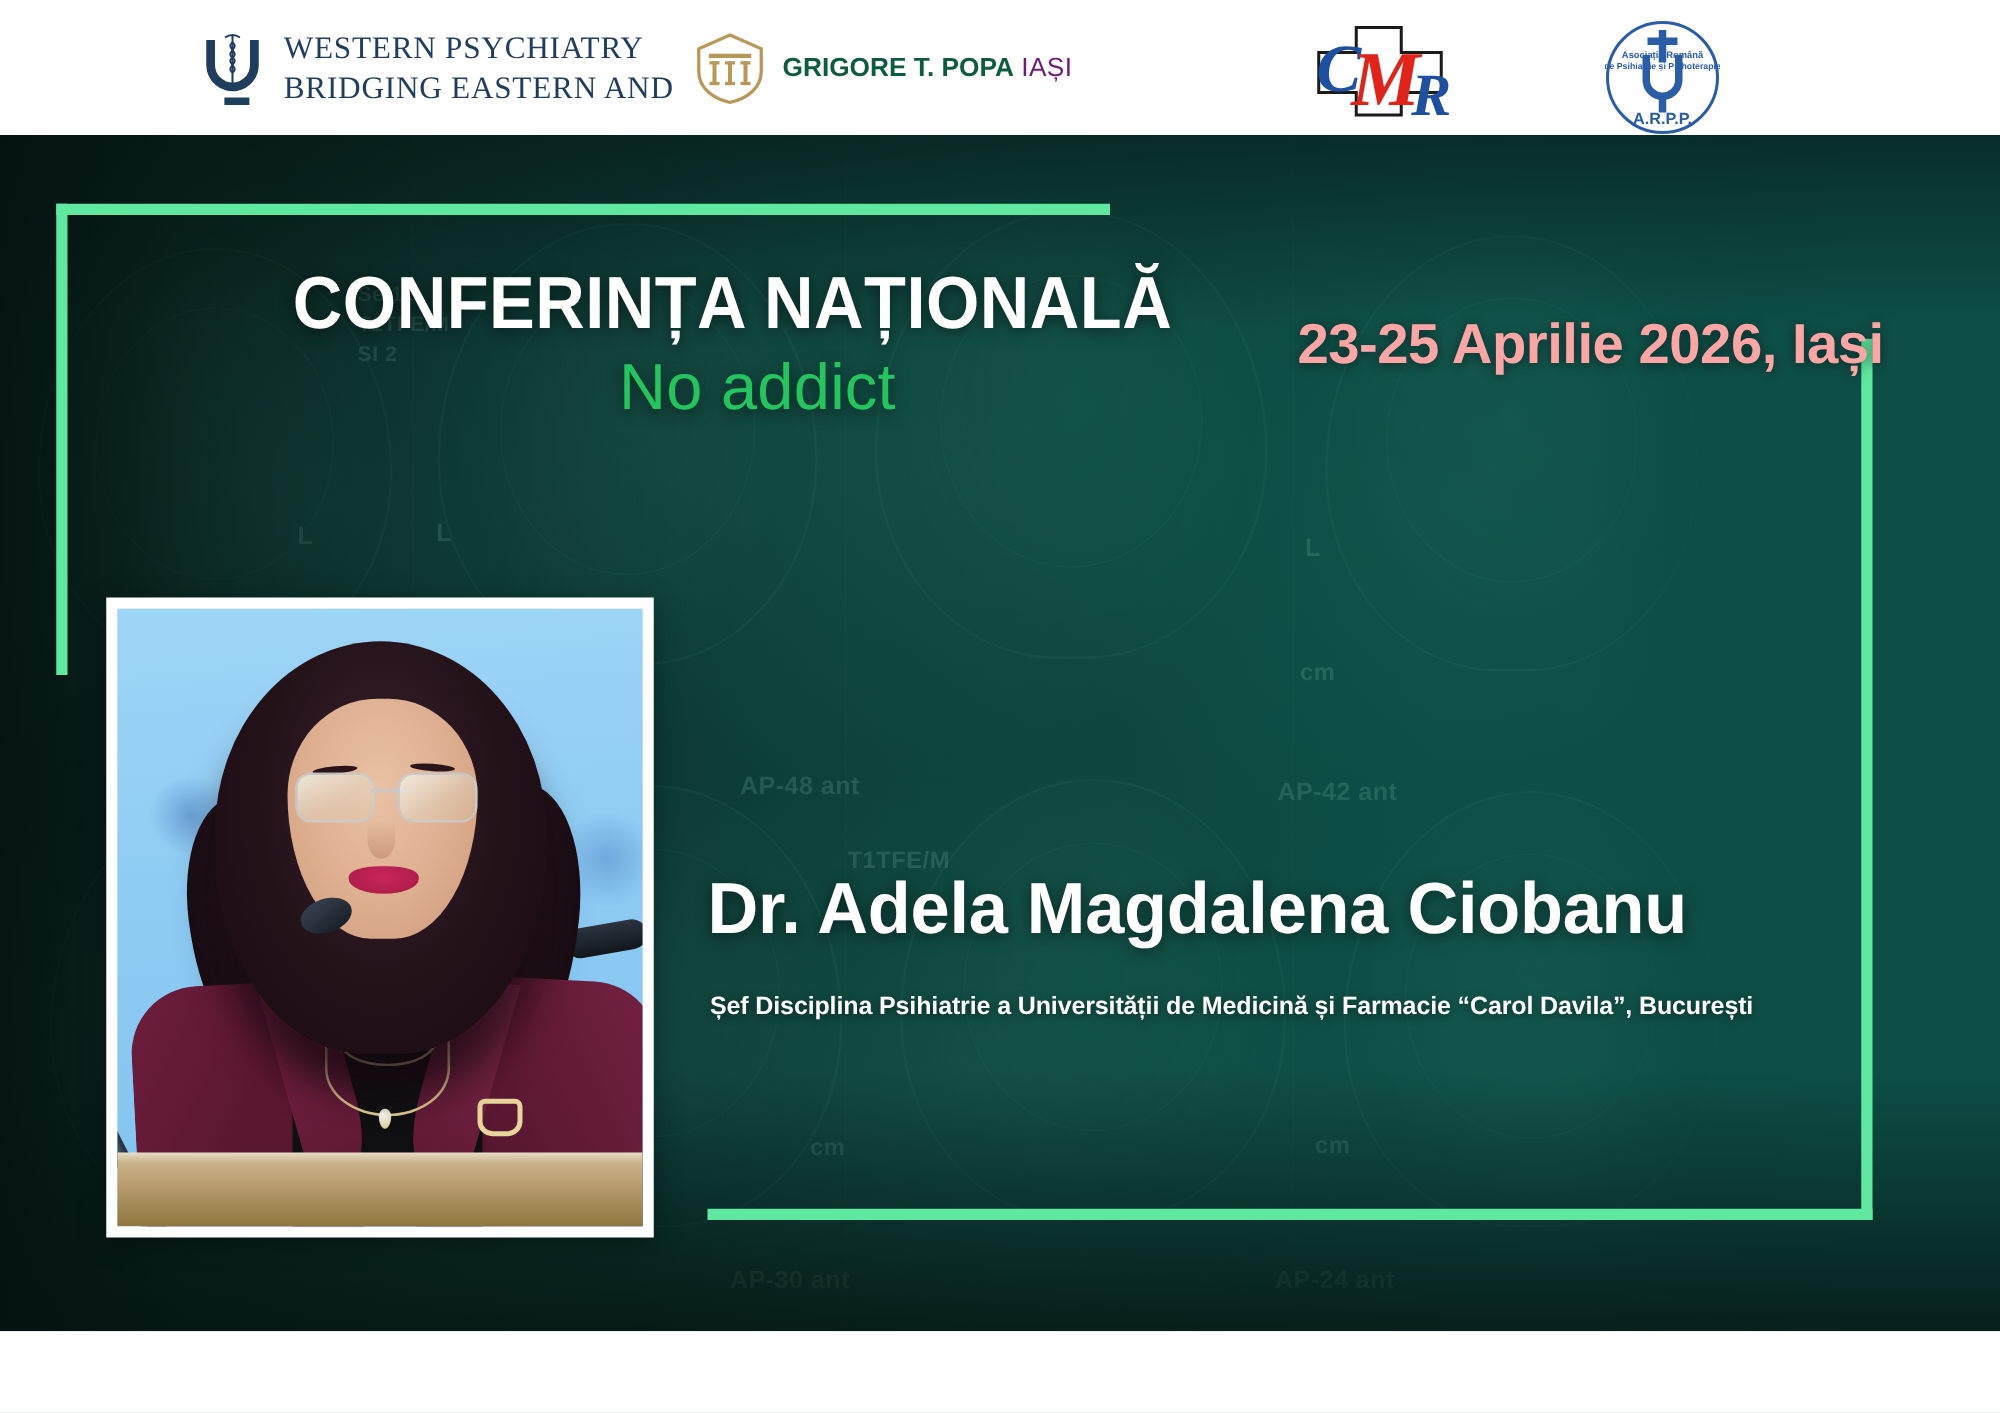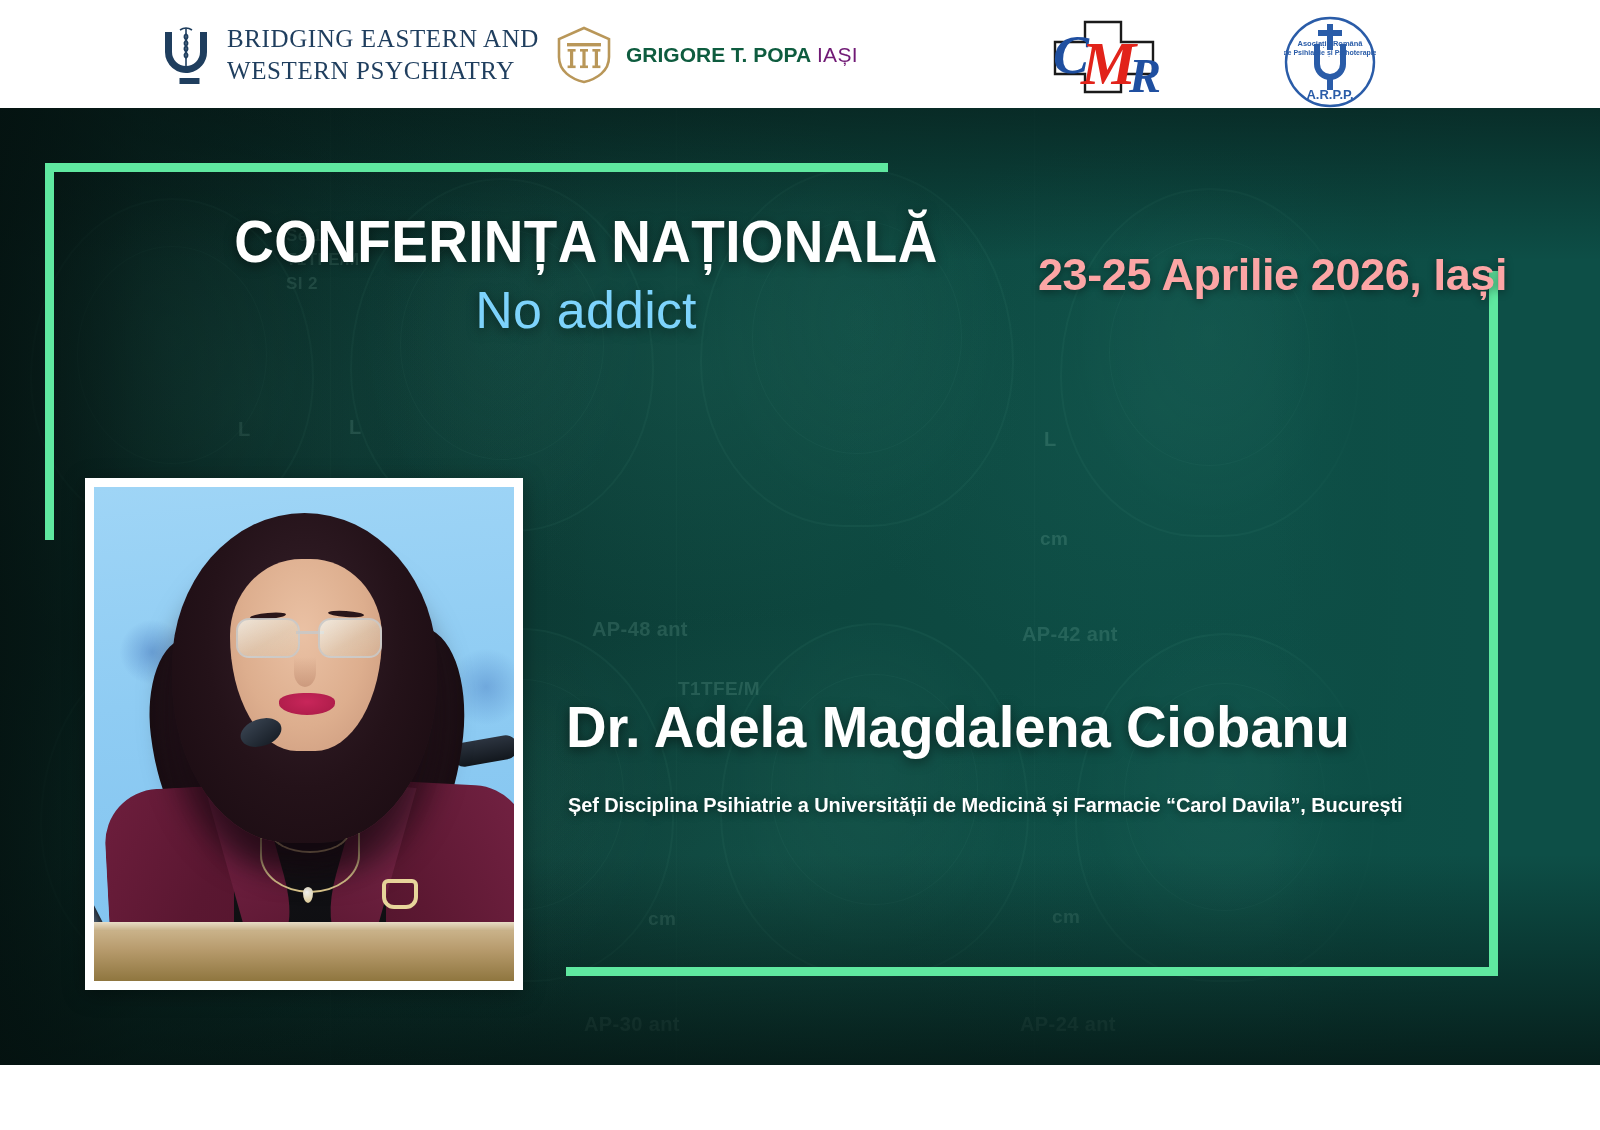--- a/index.html
+++ b/index.html
@@ -203,25 +203,26 @@
   }
 
   .conf-sub {
     position: absolute;
     left: 0;
     top: 172px;
     width: 1172px;
     text-align: center;
     font-size: 52px;
     font-weight: 300;
-    color: #7dd3fc;
+    color: #22c55e;
     letter-spacing: 0.2px;
     white-space: nowrap;
     text-shadow: 0 3px 12px rgba(0,0,0,0.5);
     z-index: 10;
+    padding-left: 20px;
   }
 
   .invited {
     position: absolute;
     left: 567px;
     top: 355px;
     font-size: 52px;
     font-weight: 700;
     color: #4FE39B;
     letter-spacing: 0.2px;
@@ -467,22 +468,22 @@
           </g>
           <g stroke="#1F3E5E" stroke-width="1.6" fill="none">
             <line x1="31" y1="4" x2="31" y2="44"></line>
             <path d="M31 10 c-6 4 6 8 0 12 c-6 4 6 8 0 12"></path>
             <path d="M31 10 c6 4 -6 8 0 12 c6 4 -6 8 0 12"></path>
             <path d="M25 6 q6 -4 12 0"></path>
           </g>
         </svg>
       </div>
       <div class="bewp-text">
+        <div>WESTERN PSYCHIATRY</div>
         <div>BRIDGING EASTERN AND</div>
-        <div>WESTERN PSYCHIATRY</div>
       </div>
     </div>
 
     <div class="logo-slot logo-umf">
       <div class="umf-mark">
         <svg viewBox="0 0 56 58" width="56" height="58" aria-hidden="true">
           <path d="M28 2 L53 13 V31 C53 45 41 53 28 56 C15 53 3 45 3 31 V13 Z" fill="none" stroke="#B99759" stroke-width="2.6"></path>
           <rect x="11" y="17" width="34" height="3.4" fill="#B99759"></rect>
           <g fill="#B99759">
             <rect x="14" y="23" width="3.2" height="19"></rect>

